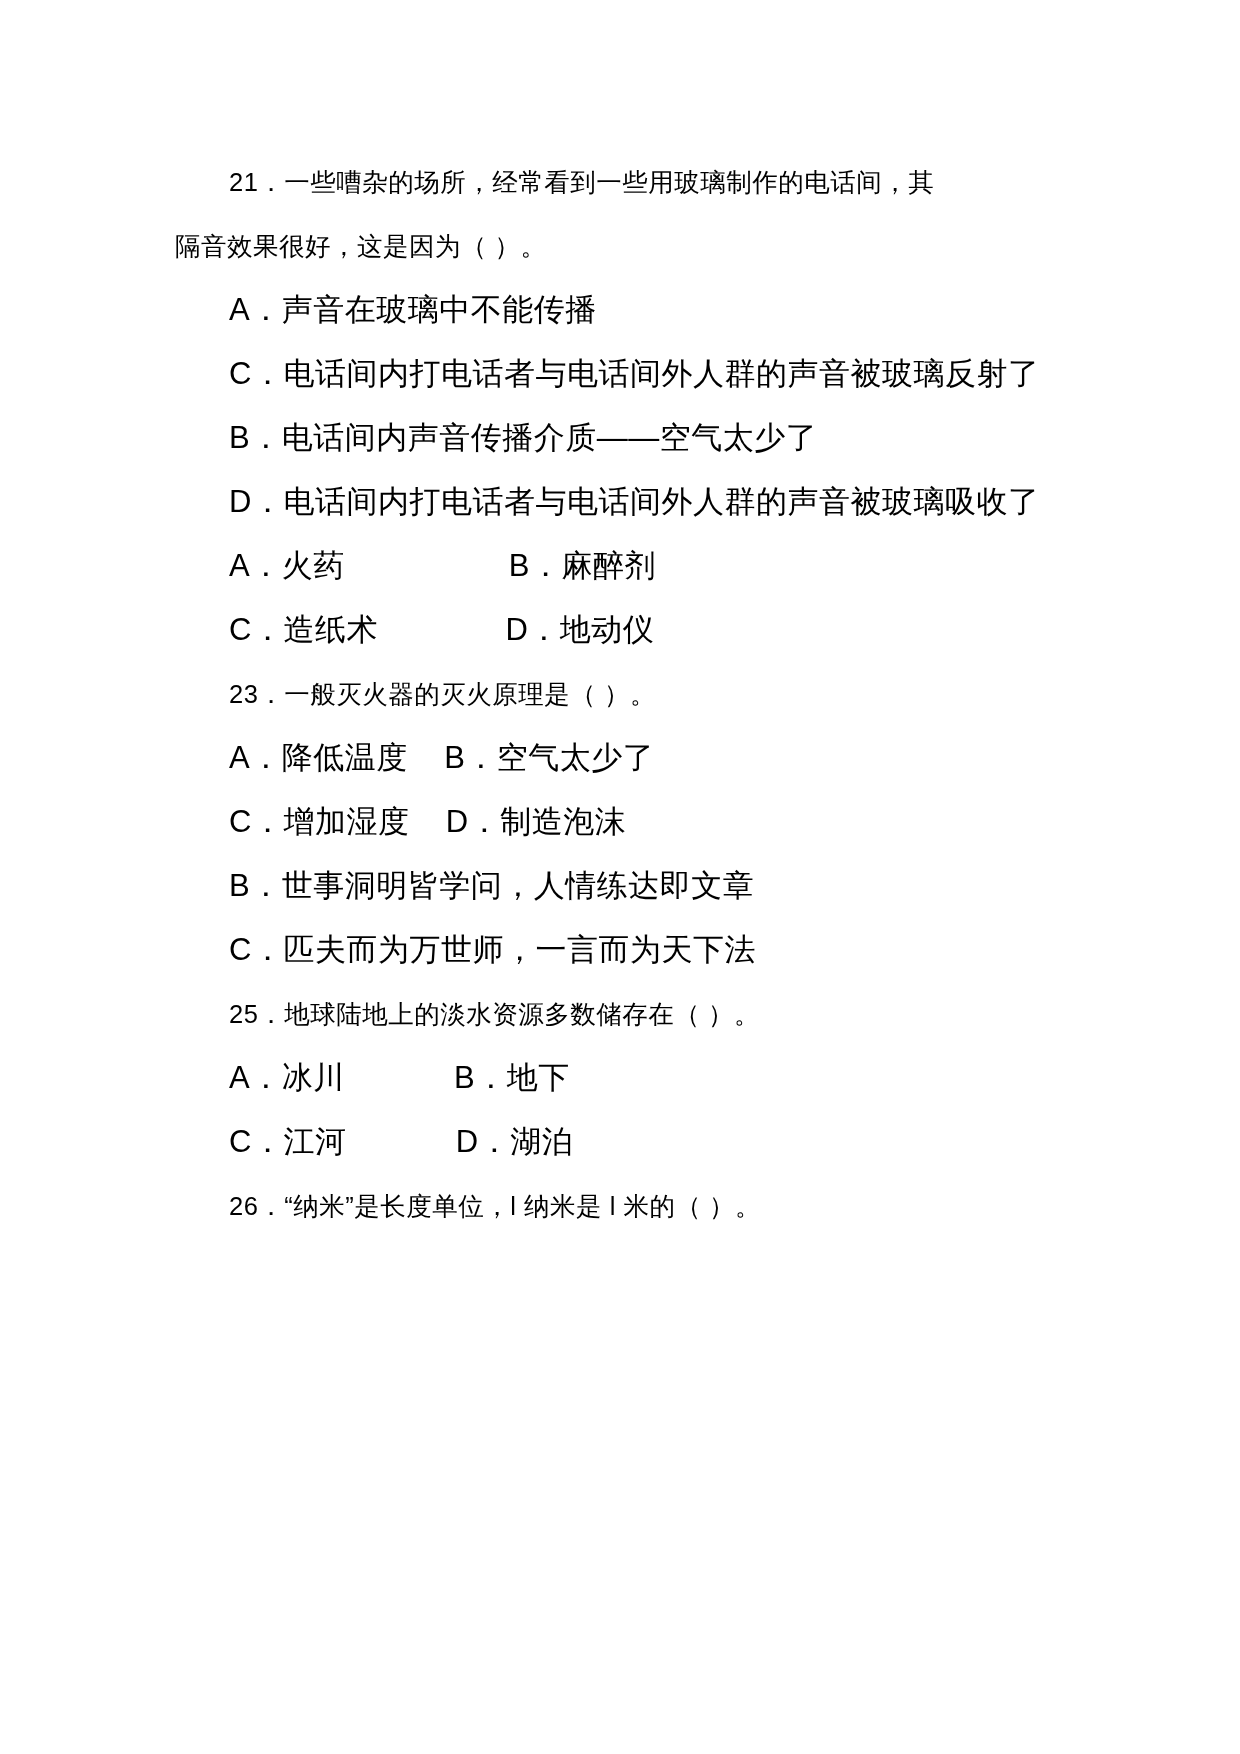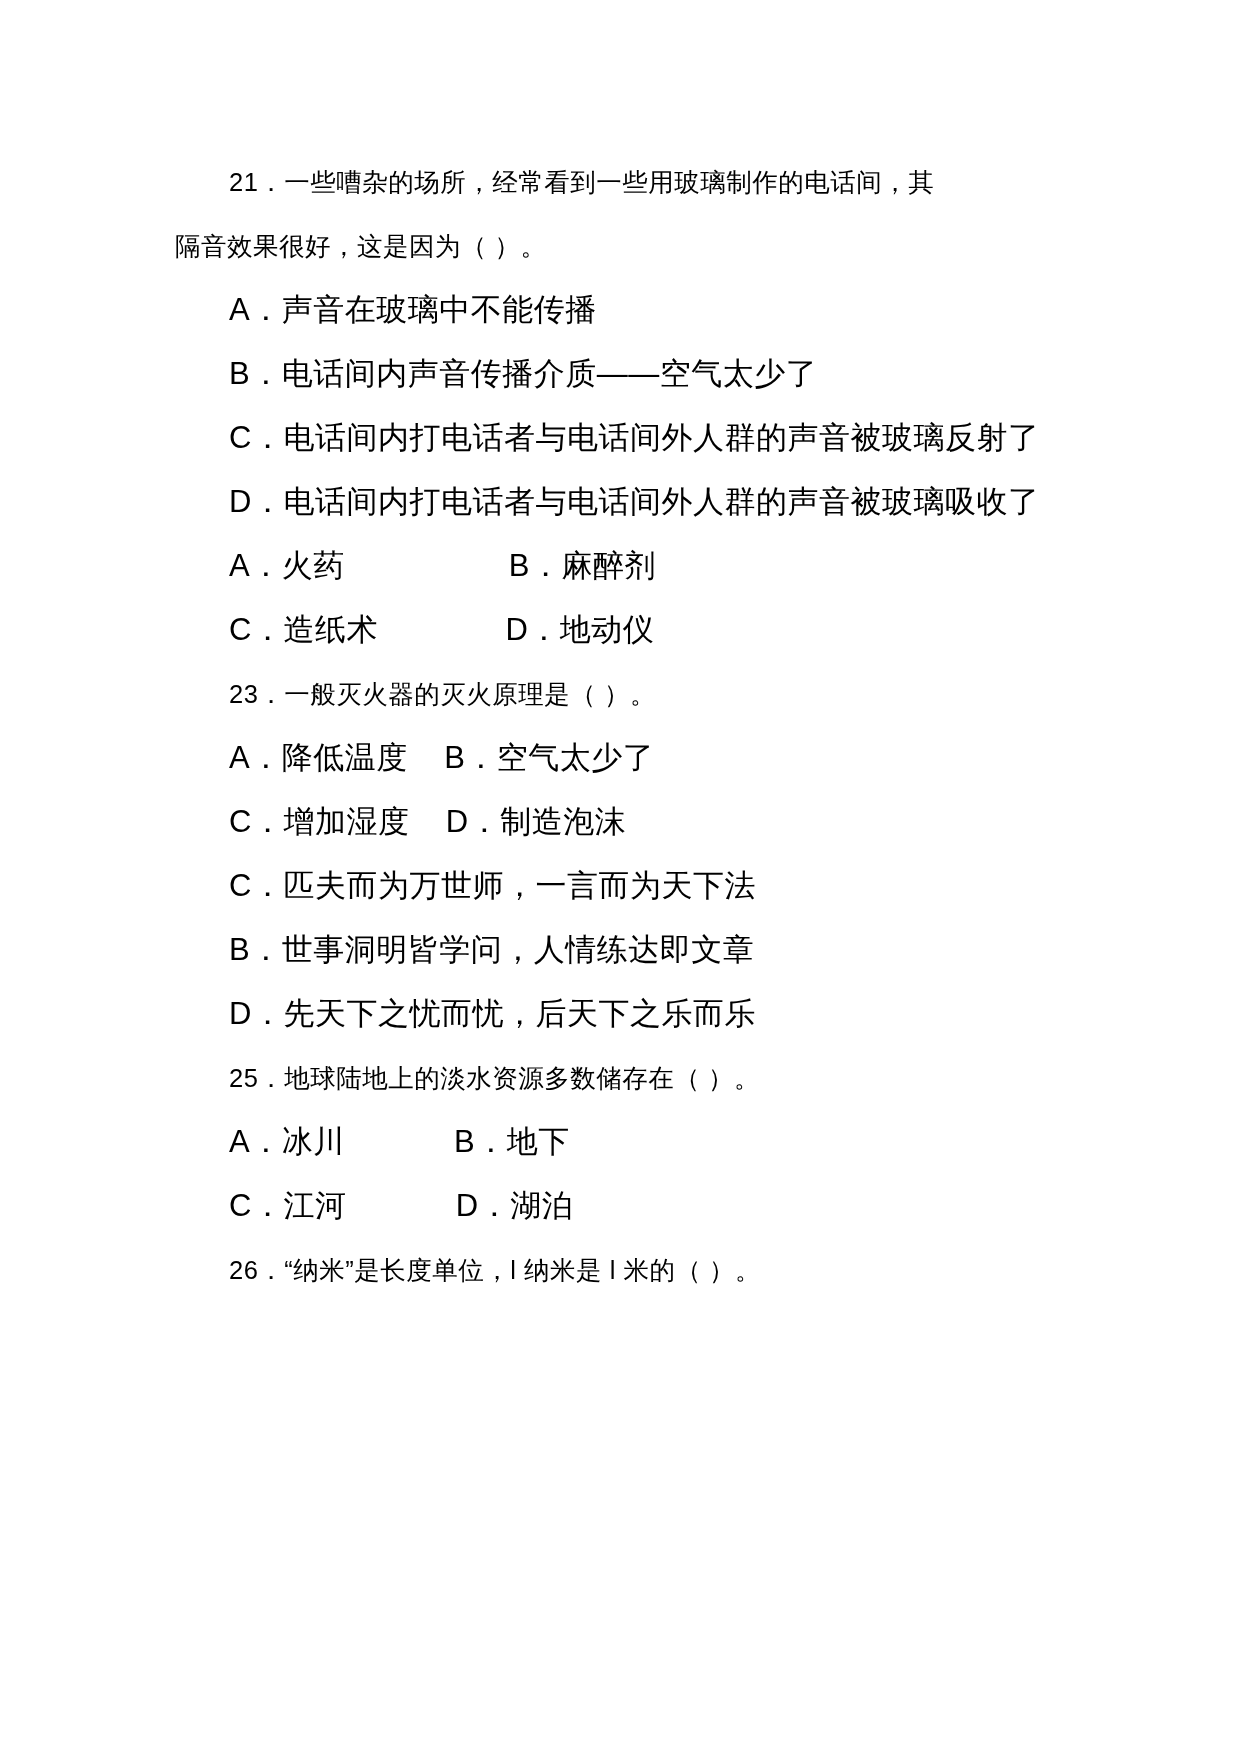--- a/index.html
+++ b/index.html
@@ -40,29 +40,28 @@
     white-space: pre;
   }
 </style>
 </head>
 <body>
 
 <div class="page">
   <div class="doc" id="doc-body">
       <p class="q-stem">21．一些嘈杂的场所，经常看到一些用玻璃制作的电话间，其隔音效果很好，这是因为（    ）。</p>
       <p class="opt-line">A．声音在玻璃中不能传播</p>
+      <p class="opt-line">C．电话间内打电话者与电话间外人群的声音被玻璃反射了</p>
       <p class="opt-line">B．电话间内声音传播介质——空气太少了</p>
-      <p class="opt-line">C．电话间内打电话者与电话间外人群的声音被玻璃反射了</p>
       <p class="opt-line">D．电话间内打电话者与电话间外人群的声音被玻璃吸收了</p>
       <p class="opt-line">A．火药                  B．麻醉剂</p>
       <p class="opt-line">C．造纸术              D．地动仪</p>
       <p class="q-stem">23．一般灭火器的灭火原理是（    ）。</p>
       <p class="opt-line">A．降低温度    B．空气太少了</p>
       <p class="opt-line">C．增加湿度    D．制造泡沫</p>
+      <p class="opt-line">B．世事洞明皆学问，人情练达即文章</p>
       <p class="opt-line">C．匹夫而为万世师，一言而为天下法</p>
-      <p class="opt-line">B．世事洞明皆学问，人情练达即文章</p>
-      <p class="opt-line">D．先天下之忧而忧，后天下之乐而乐</p>
       <p class="q-stem">25．地球陆地上的淡水资源多数储存在（    ）。</p>
       <p class="opt-line">A．冰川            B．地下</p>
       <p class="opt-line">C．江河            D．湖泊</p>
       <p class="q-stem">26．“纳米”是长度单位，l 纳米是 l 米的（    ）。</p>
     </div>
 </div>
 
 </body></html>

